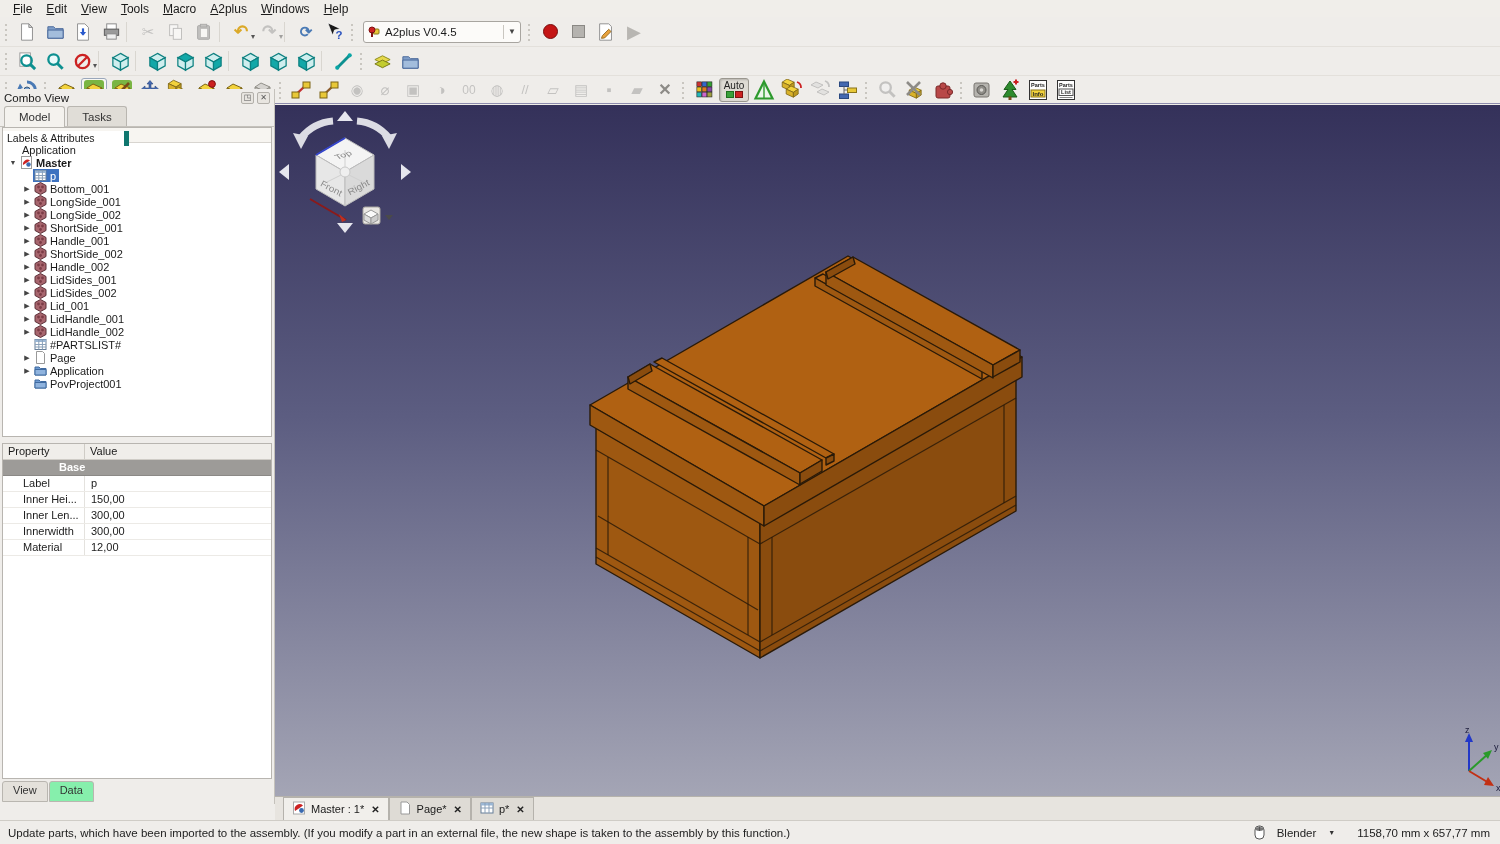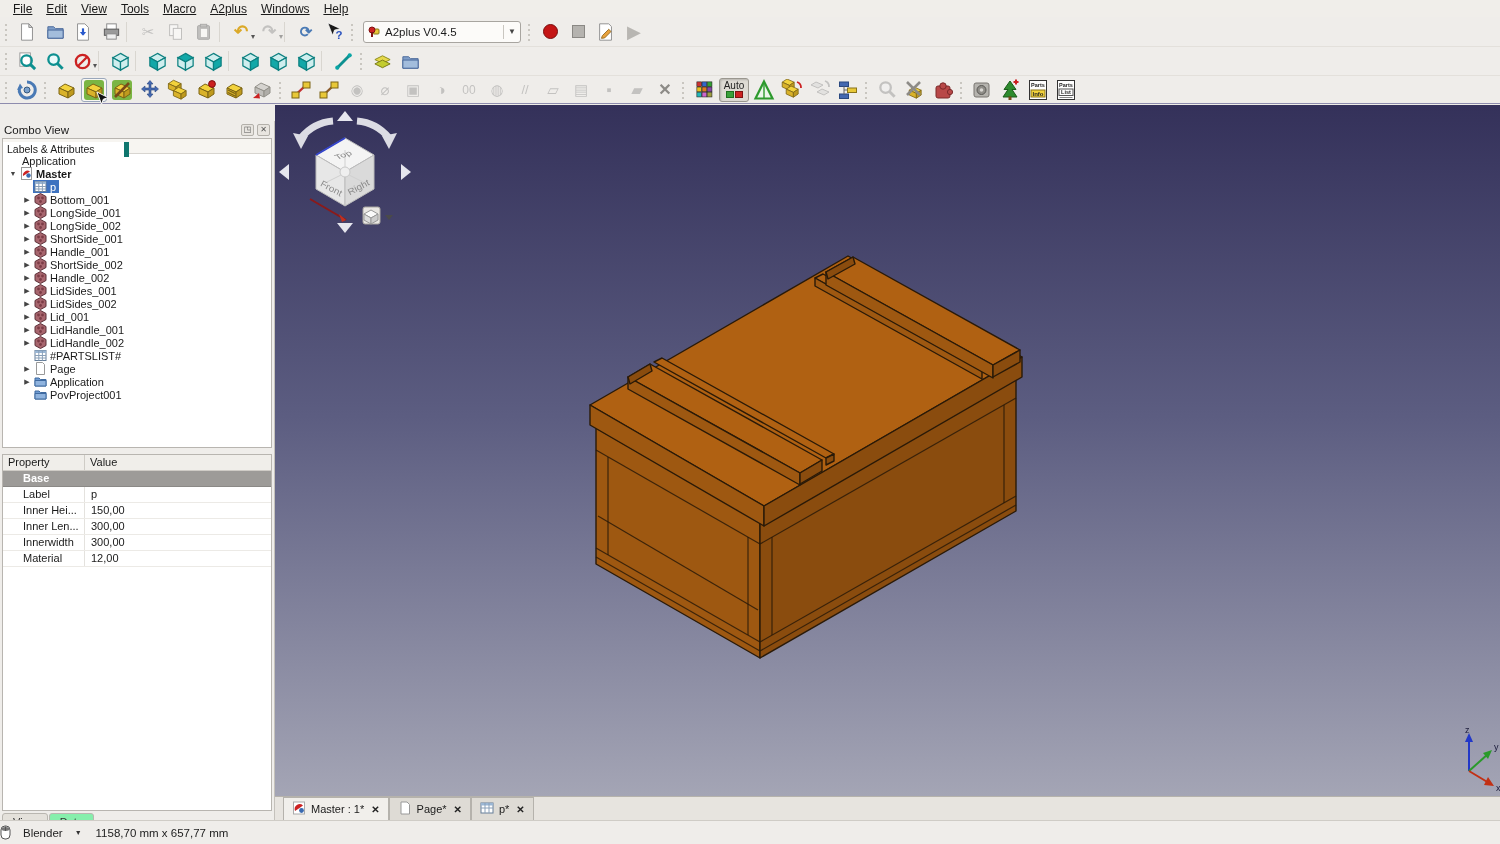--- a/index.html
+++ b/index.html
@@ -1,21 +1,21 @@
 <!DOCTYPE html>
 <html><head>
 <meta charset="utf-8">
 <style>
   * { margin:0; padding:0; box-sizing:border-box; }
   html,body { width:1500px; height:844px; overflow:hidden; }
   body { font-family:"Liberation Sans", sans-serif; background:#efedea; color:#1a1a1a; }
   #app { position:relative; width:1500px; height:844px; background:#efedea; }
 
   
-  #menubar { height:17px; display:flex; align-items:center; padding-left:6px; background:#f0eeea; font-size:12px;text-decoration:underline; }
+  #menubar { height:17px; display:flex; align-items:center; padding-left:6px; background:#f0eeea; font-size:12px; }
   .menu-item { padding:1px 7px; cursor:default; }
   .menu-item u { text-decoration:underline; }
 
   
   .tbrow { display:flex; align-items:center; background:#efedea; border-bottom:1px solid #e3e0db; padding-left:2px; }
   #tbrow1 { height:30px; }
   #tbrow2 { height:29px; }
   #tbrow3 { height:28px; border-bottom:1px solid #8e8cae; }
   .tbtn { position:relative; width:26px; height:24px; margin:0 1px; border:1px solid transparent; border-radius:3px;
           display:flex; align-items:center; justify-content:center; }
@@ -35,21 +35,21 @@
   .wbcombo { display:flex; align-items:center; height:22px; width:158px; margin:0 4px; padding:0 4px;
              background:#fcfbf9; border:1px solid #a8a5a0; border-radius:3px; font-size:11.5px; }
   .wbcombo .lbl { flex:1; margin-left:4px; white-space:nowrap; }
   .wbcombo .dd { border-left:1px solid #c9c6c0; padding-left:4px; font-size:8px; color:#444; height:14px; display:flex; align-items:center; }
   .autobtn { width:30px; height:24px; display:flex; flex-direction:column; align-items:center; justify-content:center; }
   .autobtn .t { font-size:10px; line-height:8px; color:#222; }
   .autobtn .sq { display:flex; gap:1px; margin-top:1px; }
   .autobtn .sq i { width:8px; height:7px; display:block; }
 
   
-  #leftpanel { position:absolute; left:0; top:121px; width:275px; height:715px; background:#efedea; border-right:1px solid #c4c1bb; display:flex; flex-direction:column; }
+  #leftpanel { position:absolute; left:0; top:89px; width:275px; height:715px; background:#efedea; border-right:1px solid #c4c1bb; display:flex; flex-direction:column; }
   #cv-titlebar { height:17px; display:flex; align-items:center; font-size:11.5px; padding:0 4px; }
   #cv-titlebar .title { flex:1; }
   .cv-winbtn { width:13px; height:12px; margin-left:3px; border:1px solid #b3b0aa; background:#e8e5e0; border-radius:2px;
                font-size:8px; line-height:10px; text-align:center; color:#555; }
   #cv-tabs { height:21px; display:flex; align-items:flex-end; padding-left:4px; border-bottom:1px solid #c4c1bb; }
   .cv-tab { height:20px; padding:0 14px; font-size:11.5px; display:flex; align-items:center; border:1px solid #b9b6b0; border-bottom:none; border-radius:3px 3px 0 0; background:#e0ddd7; margin-right:2px; color:#333; }
   .cv-tab.active { background:#f4f2ee; height:21px; margin-bottom:-1px; }
   #tree-wrap { margin:0 2px; background:#fff; border:1px solid #b8b5b0; height:310px; overflow:hidden; }
   #tree-header { height:15px; border-bottom:1px solid #d8d5d0; background:#f7f5f1; }
   #tree-header .cell { display:inline-block; width:126px; height:15px; font-size:10.5px; padding:1px 4px; background:#fff; border-right:5px solid #0f766e; }
@@ -63,41 +63,41 @@
   .trow.selected .selwrap { background:#3d72c0; }
   .trow.selected .tlabel { color:#fff; }
   #splitter { height:6px; }
   #propgrid { flex:1; margin:0 2px 0 2px; background:#fff; border:1px solid #b8b5b0; font-size:11px; overflow:hidden; }
   #prop-header { display:flex; height:16px; background:#f0eeea; border-bottom:1px solid #cfccc6; }
   #prop-header div { padding:1px 5px; }
   #prop-header .c1 { width:82px; border-right:1px solid #cfccc6; }
   .prow { display:flex; height:16px; border-bottom:1px solid #eceae6; }
   .prow .c1 { width:82px; padding:1px 4px 1px 20px; border-right:1px solid #e4e2de; overflow:hidden; white-space:nowrap; }
   .prow .c2 { flex:1; padding:1px 6px; }
-  .prow.group { background:#9d9b98; border-bottom:1px solid #8b8986; }
+  .prow.group { background:#9d9b98; border-bottom:1px solid #8b8986;padding-left:36px; }
   .prow.group .c1 { color:#fff; font-weight:bold; border-right:none; width:auto; }
   #lp-bottombar { height:25px; display:flex; align-items:flex-start; padding:2px 0 0 2px; }
   .lp-tab { height:21px; padding:2px 10px; font-size:11px; border:1px solid #b9b6b0; background:#e4e1db; border-radius:3px 3px 0 0; margin-right:1px; color:#333; }
   .lp-tab.active { background:#86efac; }
 
   
   #viewport { position:absolute; left:275px; top:105px; width:1225px; height:691px; }
   #viewport svg { position:absolute; left:0; top:0; }
 
   
   #doctabs { position:absolute; left:275px; top:796px; width:1225px; height:24px; background:#e7e4df; border-top:1px solid #b5b2ac; display:flex; align-items:flex-end; padding-left:8px; }
   .doctab { height:23px; display:flex; align-items:center; gap:5px; padding:0 8px; font-size:11px; background:#dedbd5; border:1px solid #b5b2ac; border-bottom:none; }
   .doctab.active { background:#f1efeb; }
   .doctab .x { font-size:10px; font-weight:bold; color:#222; padding-left:2px; }
   #statusbar { position:absolute; left:0; top:820px; width:1500px; height:24px; background:#efedea; border-top:1px solid #cfccc6; display:flex; align-items:center; font-size:11.5px; color:#222; }
   #status-left { padding-left:8px; flex:1; white-space:nowrap; overflow:hidden; }
   #status-right { display:flex; align-items:center; gap:6px; padding-right:10px; }
   #nav-style { display:flex; align-items:center; gap:12px; }
   #nav-style .dd { font-size:7px; color:#333; }
-  #dims { margin-left:8px; white-space:nowrap; }
+  #dims { margin-left:16px; white-space:nowrap; }
 </style>
 </head>
 <body>
 
 <div id="app">
 
   <div id="menubar">
       <div class="menu-item"><u>F</u>ile</div>
       <div class="menu-item"><u>E</u>dit</div>
       <div class="menu-item"><u>V</u>iew</div>
@@ -555,20 +555,24 @@
         </svg>
       </div>
     </div>
 
   <div id="leftpanel">
     <div id="cv-titlebar">
       <span class="title">Combo View</span>
       <span class="cv-winbtn">◳</span>
       <span class="cv-winbtn">✕</span>
     </div>
+    <div id="cv-tabs">
+        <div class="cv-tab active">Model</div>
+        <div class="cv-tab">Tasks</div>
+      </div>
     <div id="tree-wrap">
       <div id="tree-header">
         <span class="cell">Labels &amp; Attributes</span>
       </div>
       <div id="tree">
           <div class="trow">
             <span style="width:4px;flex:none"></span>
             <span class="exp"></span>
             <span class="selwrap">
               <span class="tlabel">Application</span>
@@ -998,20 +1002,21 @@
             <line x1="1" y1="7" x2="13" y2="7" stroke="#8aa0b8"></line>
             <line x1="5" y1="2" x2="5" y2="12" stroke="#8aa0b8"></line>
             <line x1="9" y1="2" x2="9" y2="12" stroke="#8aa0b8"></line>
           </svg></span>
         <span>p*</span>
         <span class="x">✕</span>
       </div>
     </div>
 
   <div id="statusbar">
+    <div id="status-left">Update parts, which have been imported to the assembly.  (If you modify a part in an external file, the new shape is taken to the assembly by this function.)</div>
     <div id="status-right">
       <span id="nav-style">
         <svg width="11" height="15" viewBox="0 0 11 15">
           <rect x="1" y="1" width="9" height="13" rx="4" fill="#fff" stroke="#555"></rect>
           <path d="M1.5 5 Q5.5 7 9.5 5 L9.5 3 Q5.5 1 1.5 3 Z" fill="#777"></path>
           <line x1="5.5" y1="1.5" x2="5.5" y2="6" stroke="#555"></line>
         </svg>
         <span>Blender</span>
         <span class="dd">▼</span>
       </span>

